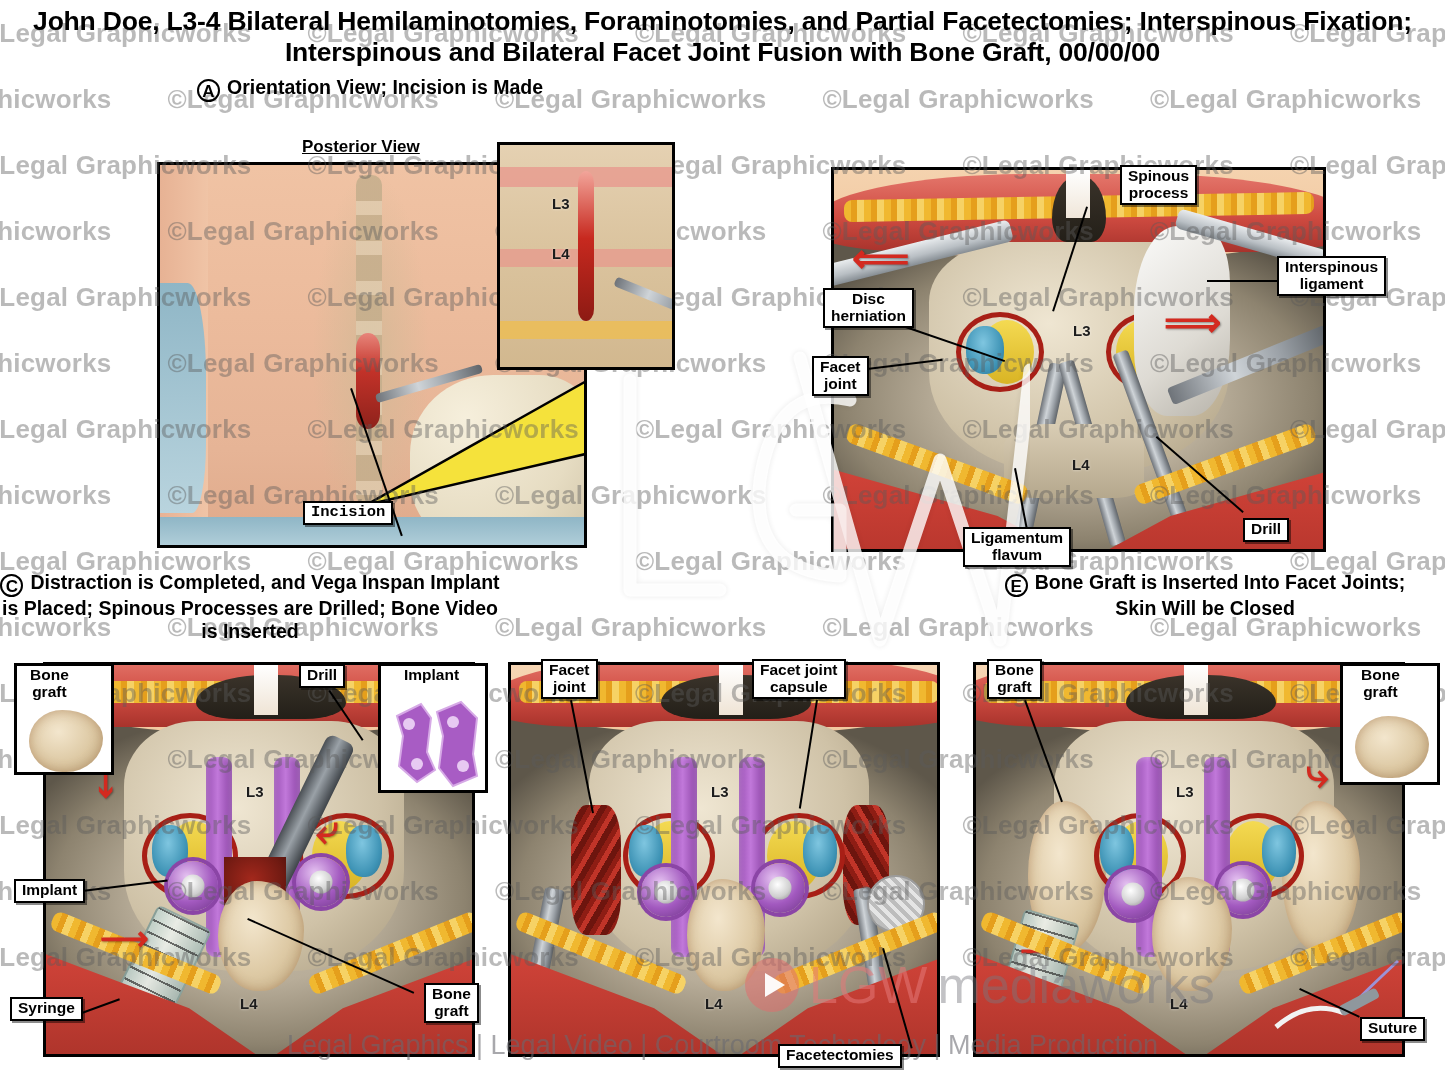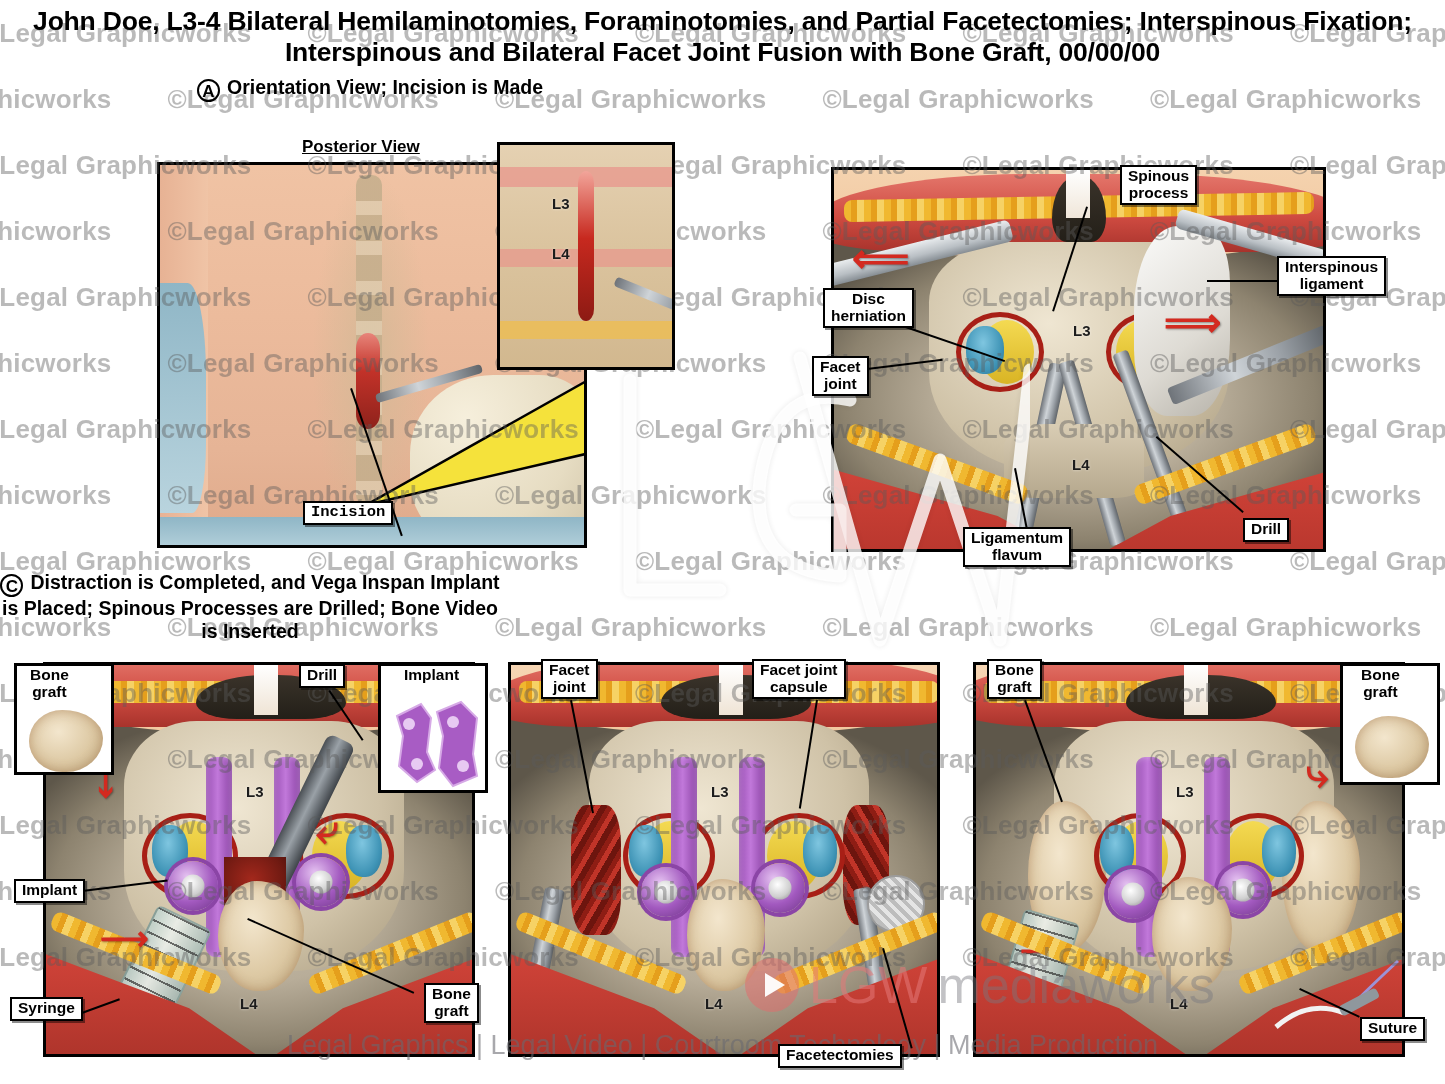--- a/index.html
+++ b/index.html
@@ -450,20 +450,23 @@
   <div class="leader" style="left:1016px; top:468px; width:62px; transform:rotate(79deg);"></div>
 
   <div class="callout" style="left:1243px; top:518px;">Drill</div>
   <div class="leader" style="left:1157px; top:436px; width:115px; transform:rotate(41deg);"></div>
 
   <div class="panel-caption" style="left:0px; top:571px; width:500px;">
     <span class="badge">C</span><span>Distraction is Completed, and Vega Inspan Implant is Placed; Spinous Processes are Drilled; Bone Video is Inserted</span>
   </div>
 
 
+  <div class="panel-caption" style="left:985px; top:571px; width:440px;">
+    <span class="badge">E</span><span>Bone Graft is Inserted Into Facet Joints; Skin Will be Closed</span>
+  </div>
 
   <div class="panel" id="panelC" style="left:43px; top:662px; width:432px; height:395px;">
     <div class="op-field"></div>
     <div style="position:absolute; left:-30px; top:-30px; width:500px; height:100px;
                 background:linear-gradient(180deg,#f8dcbd,#f2c79f);
                 border-radius:0 0 52% 52%;"></div>
     <div class="muscle-band" style="left:-20px; top:-8px; width:480px; height:70px;"></div>
     <div class="fat-band" style="left:8px; top:16px; width:420px; height:22px;"></div>
     <div class="spinous-blk" style="left:150px; top:10px; width:150px; height:44px;"></div>
     <div style="position:absolute; left:208px; top:0px; width:24px; height:50px;

